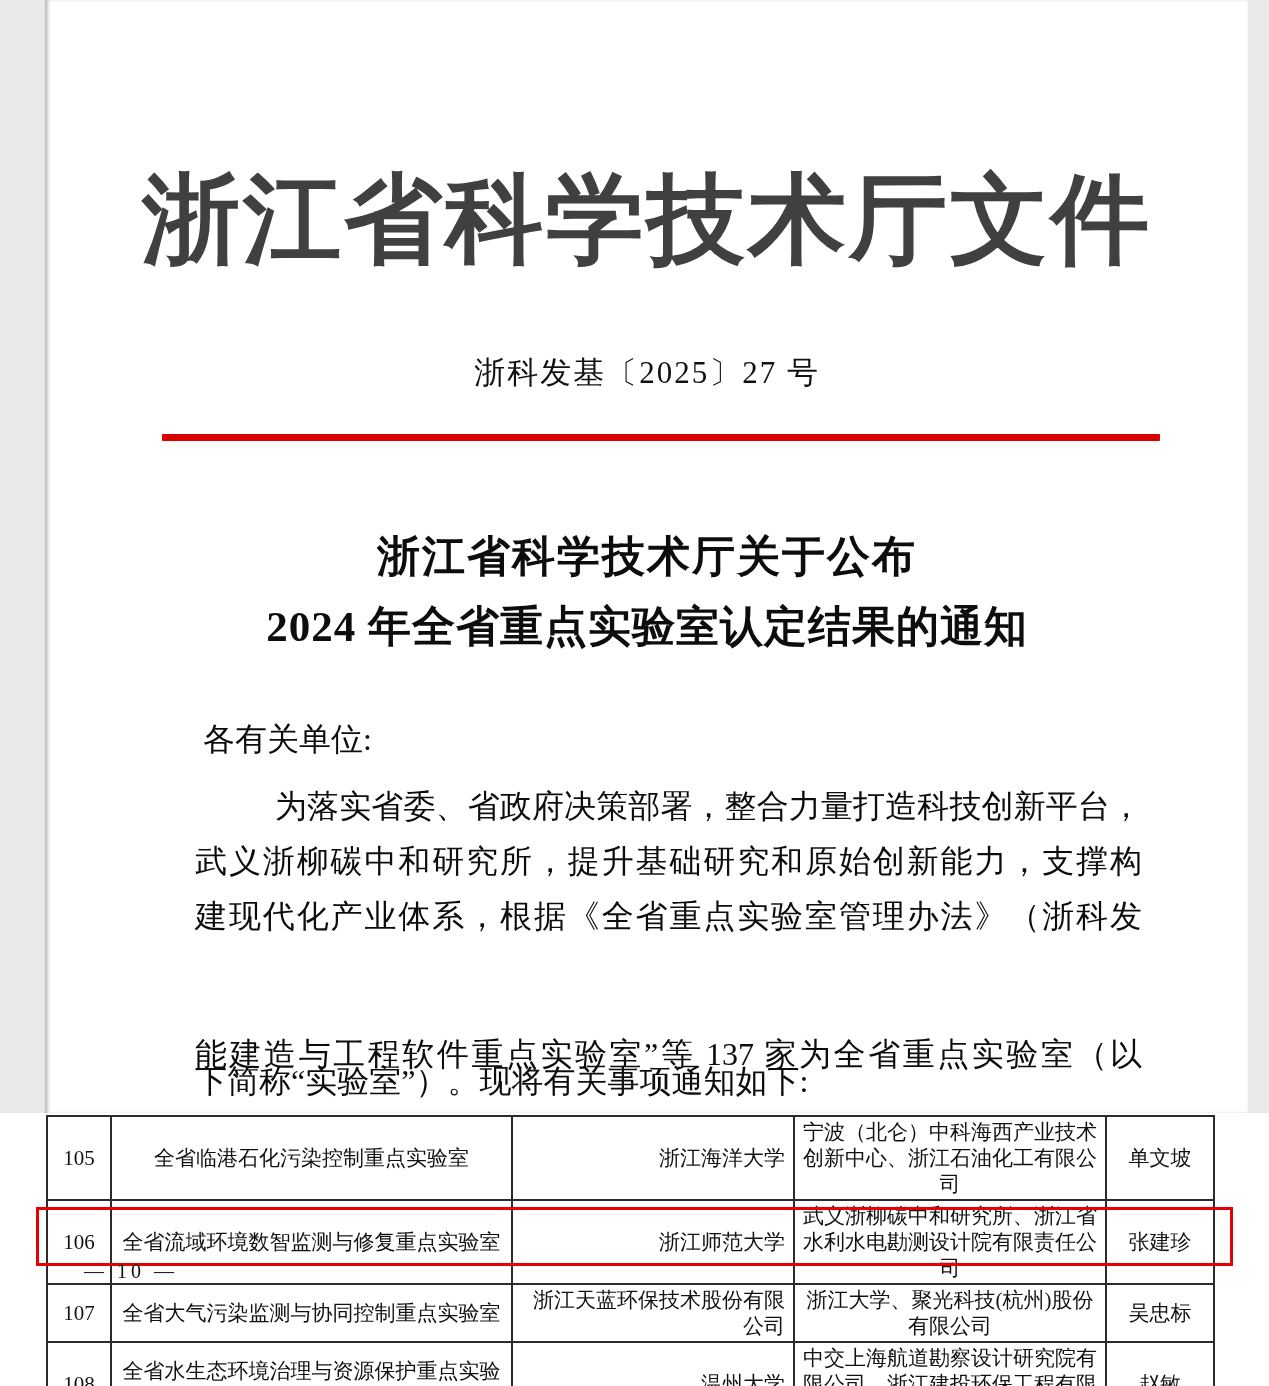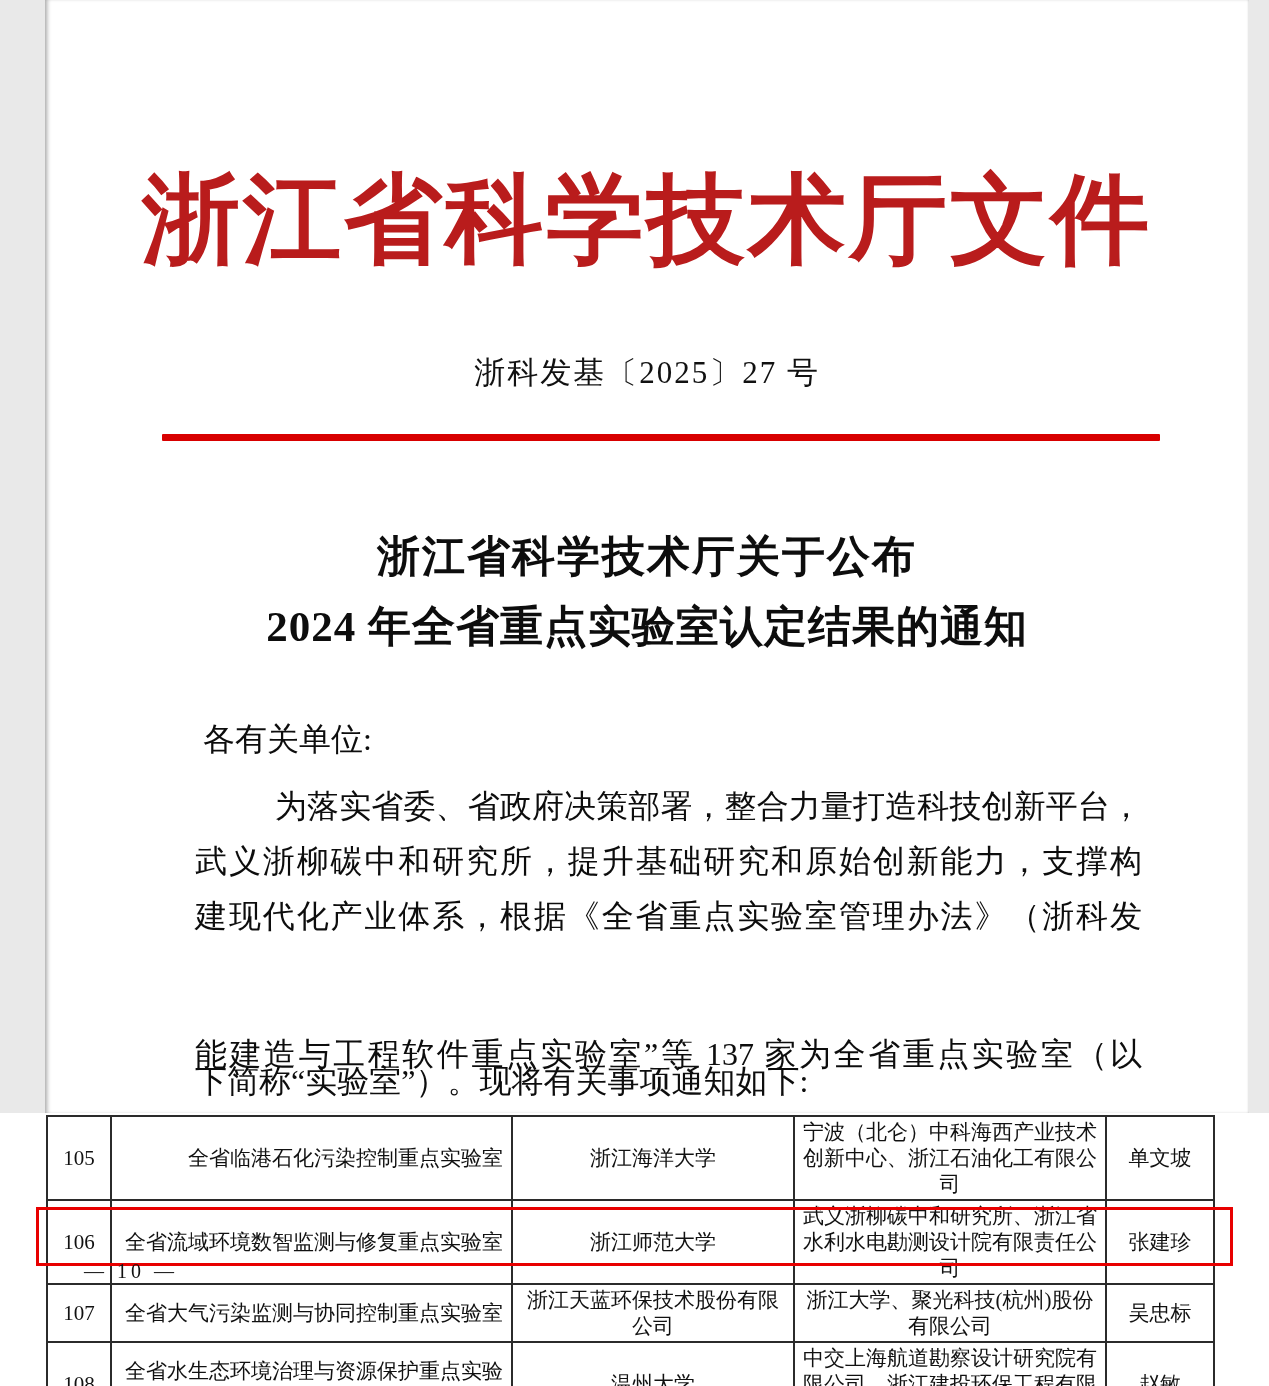--- a/index.html
+++ b/index.html
@@ -12,21 +12,21 @@
     background:#ffffff;
     box-shadow: inset 4px 0 4px -2px rgba(0,0,0,.35), inset -2px 0 2px -1px rgba(0,0,0,.12);
   }
   .page-bottom {
     position:absolute; left:0; top:1113px; width:1269px; height:273px;
     background:#ffffff;
   }
 
   .doc-title {
     position:absolute; left:45px; top:148px; width:1204px; height:145px;
-    text-align:center; color:#b91c1c; font-weight:900;
+    text-align:center; color:#404040; font-weight:900;
     font-size:98px; line-height:145px; letter-spacing:3px;
     font-family:"Liberation Serif","DejaVu Serif",serif;
     white-space:nowrap;
   }
   .doc-number {
     position:absolute; left:45px; top:352px; width:1204px;
     text-align:center; font-size:31px; letter-spacing:2px; color:#111;
   }
   .red-rule {
     position:absolute; left:162px; top:434px; width:998px; height:7px;
@@ -61,22 +61,22 @@
     position:absolute; left:46px; top:1115px;
     border-collapse:collapse; table-layout:fixed;
     width:1167px; font-size:21px; color:#111;
     font-family:"Liberation Serif","DejaVu Serif",serif;
   }
   table.results td {
     border:2px solid #2b2b2b; height:48px;
     padding:2px 8px; vertical-align:middle; line-height:26px;
   }
   td.c-no   { width:64px;  text-align:center; padding:2px 2px;border-radius:20px; }
-  td.c-lab  { width:401px; text-align:right; padding-left:14px; }
-  td.c-inst { width:282px; text-align:center; padding-left:12px; }
+  td.c-lab  { width:401px; text-align:center; padding-left:14px; }
+  td.c-inst { width:282px; text-align:right; padding-left:12px; }
   td.c-part { width:312px; text-align:center; padding-left:10px; padding-right:6px; }
   td.c-dir  { width:108px; text-align:center; }
 
   .highlight-box {
     position:absolute; left:36px; top:1207px; width:1197px; height:59px;
     border:3px solid #e80000; pointer-events:none; background:transparent;
   }
 
   .page-number {
     position:absolute; left:84px; top:1252px;

